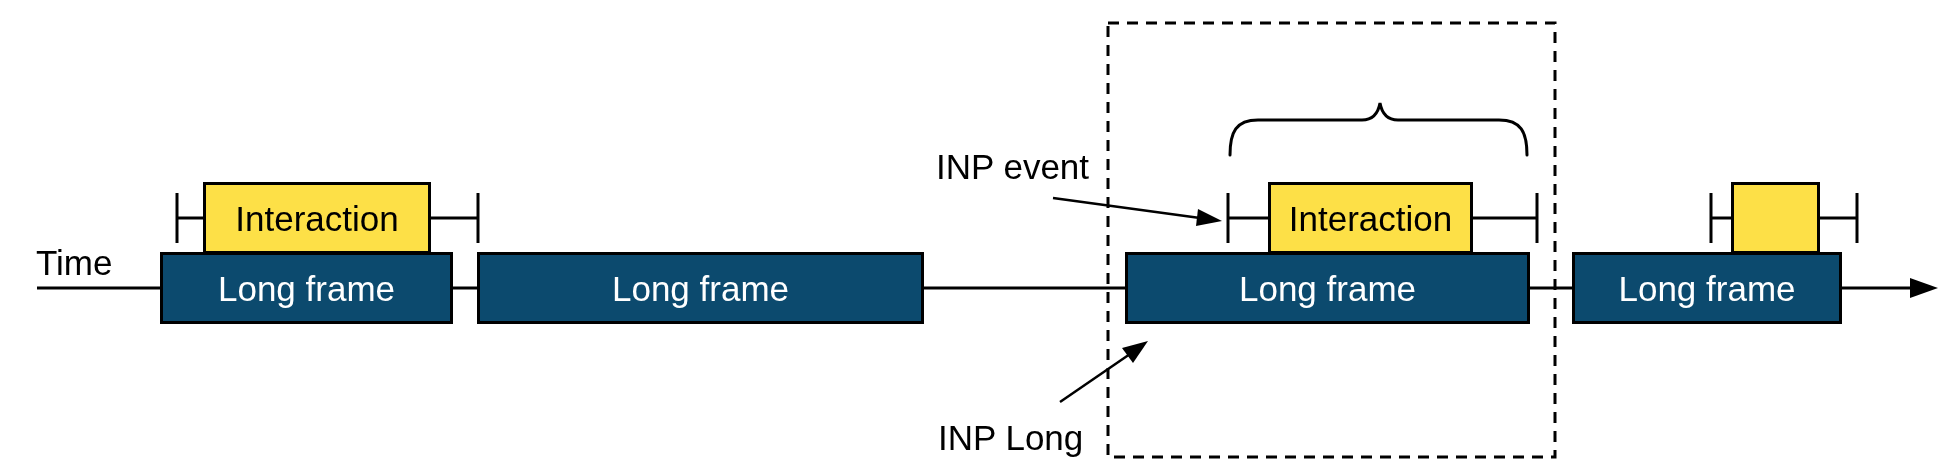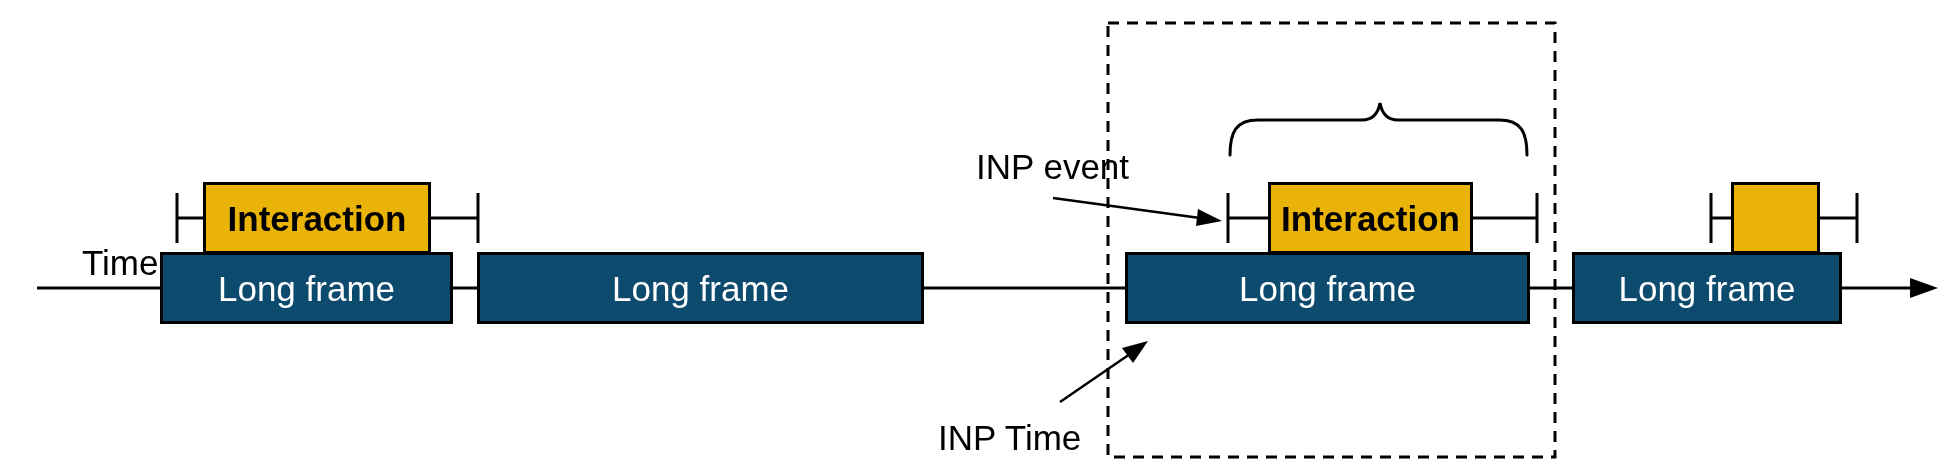--- a/index.html
+++ b/index.html
@@ -33,36 +33,35 @@
     line-height: 1;
     white-space: nowrap;
   }
   .long-frame {
     background: #0c4a6e;
     color: #ffffff;
     top: 252px;
     height: 72px;
   }
   .interaction {
-    background: #eab308;
+    background: #fde047;
     color: #000000;
     top: 182px;
     height: 72px;
-    font-weight: bold;
   }
   .label {
     position: absolute;
     font-size: 35px;
     line-height: 1.2;
     color: #000000;
     white-space: nowrap;
   }
-  .label-time     { left: 36px;   top: 242px; margin-left: 46px; }
+  .label-time     { left: 36px;   top: 242px; }
   .label-inp-value{ left: 1285px; top: 45px;  width: 200px; text-align: center; }
-  .label-inp-event{ left: 936px;  top: 146px; margin-left: 40px; }
+  .label-inp-event{ left: 936px;  top: 146px; }
   .label-inp-loaf { left: 938px;  top: 417px; }
 </style>
 </head>
 <body>
 
 <div class="stage">
 
   <svg class="lines-layer" viewBox="0 0 1954 468" xmlns="http://www.w3.org/2000/svg">
 
     <rect x="1108" y="23" width="447" height="434" fill="none" stroke="#000000" stroke-width="3" stroke-dasharray="11 8"></rect>
@@ -130,15 +129,15 @@
   </div>
   <div class="box interaction" style="left:1268px; width:205px;">
     <span>Interaction</span>
   </div>
   <div class="box interaction" style="left:1731px; width:89px;">
     <span></span>
   </div>
 
   <div class="label label-time">Time</div>
   <div class="label label-inp-event">INP event</div>
-  <div class="label label-inp-loaf">INP Time</div>
+  <div class="label label-inp-loaf">INP Long</div>
 
 </div>
 
 </body></html>

